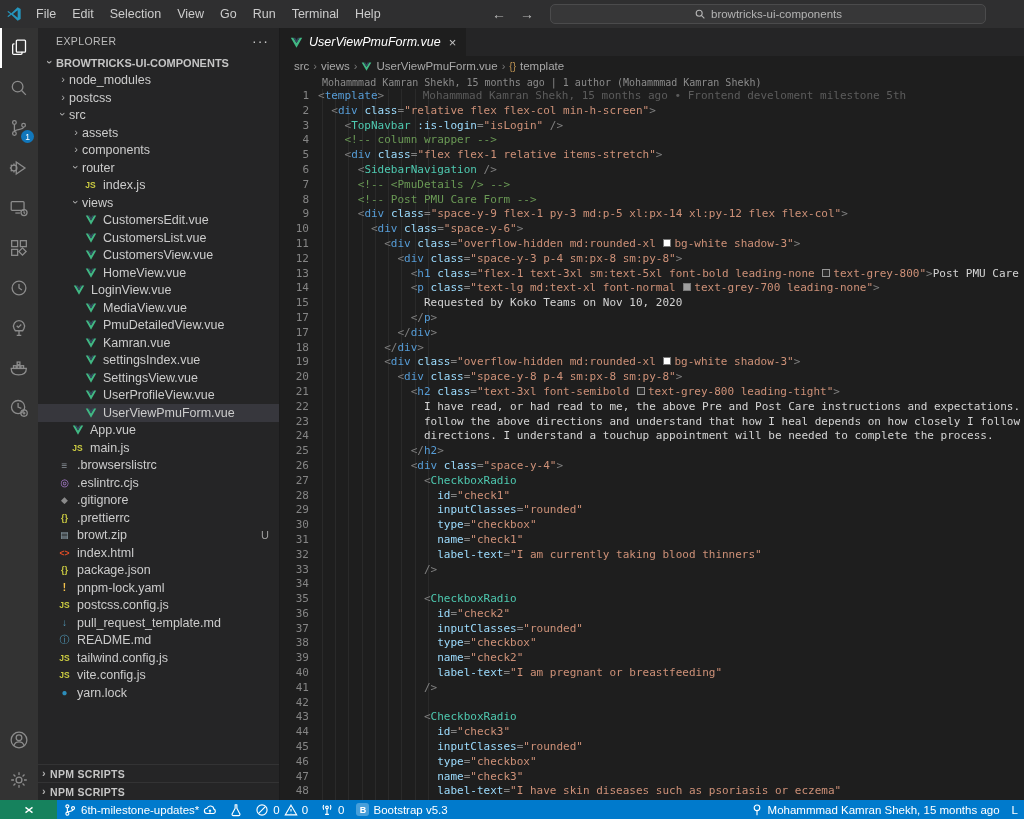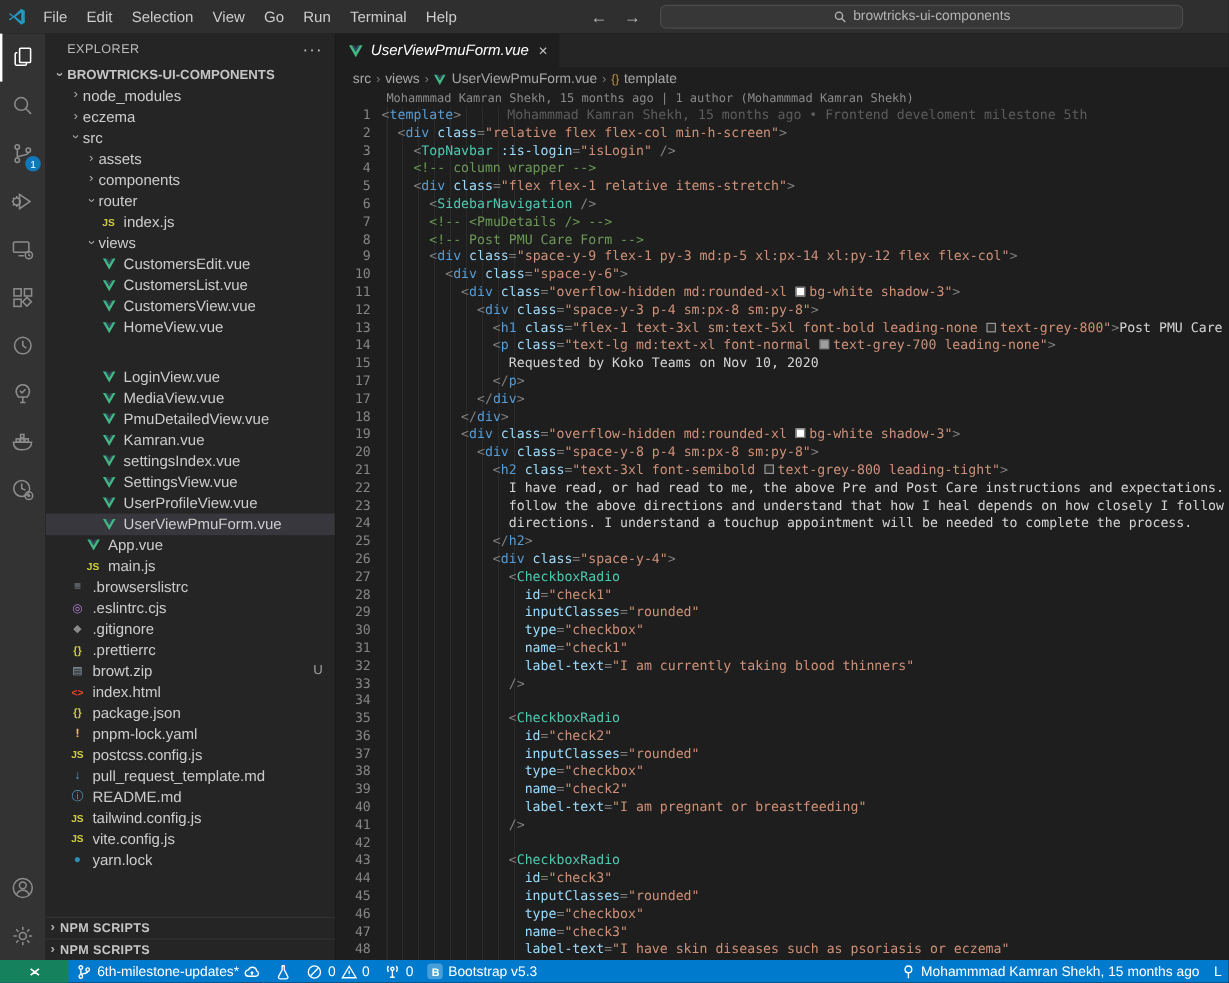--- a/index.html
+++ b/index.html
@@ -231,21 +231,21 @@
           <div class="tree-row root-row" style="padding-left: 6px;">
             <span class="chev open">›</span>
             <span class="tree-label">BROWTRICKS-UI-COMPONENTS</span>
           </div>
           <div class="tree-row" style="padding-left: 19px;">
             <span class="chev">›</span>
             <span class="tree-label">node_modules</span>
           </div>
           <div class="tree-row" style="padding-left: 19px;">
             <span class="chev">›</span>
-            <span class="tree-label">eczema</span>
+            <span class="tree-label">postcss</span>
           </div>
           <div class="tree-row" style="padding-left: 19px;">
             <span class="chev open">›</span>
             <span class="tree-label">src</span>
           </div>
           <div class="tree-row" style="padding-left: 32px;">
             <span class="chev">›</span>
             <span class="tree-label">assets</span>
           </div>
           <div class="tree-row" style="padding-left: 32px;">
@@ -295,21 +295,21 @@
           </div>
           <div class="tree-row" style="padding-left: 45px;">
             <span class="ficon">
               <svg viewBox="0 0 24 24">
                 <path fill="#41b883" d="M1.5 3h4.6L12 13l5.9-10h4.6L12 21.5z"></path>
                 <path fill="#34495e" d="M6.1 3h3.4L12 7.4 14.5 3h3.4L12 13z"></path>
               </svg>
             </span>
             <span class="tree-label">HomeView.vue</span>
           </div>
-          <div class="tree-row" style="padding-left: 45px; margin-top: 24px;">
+          <div class="tree-row" style="padding-left: 33px;">
             <span class="ficon">
               <svg viewBox="0 0 24 24">
                 <path fill="#41b883" d="M1.5 3h4.6L12 13l5.9-10h4.6L12 21.5z"></path>
                 <path fill="#34495e" d="M6.1 3h3.4L12 7.4 14.5 3h3.4L12 13z"></path>
               </svg>
             </span>
             <span class="tree-label">LoginView.vue</span>
           </div>
           <div class="tree-row" style="padding-left: 45px;">
             <span class="ficon">

